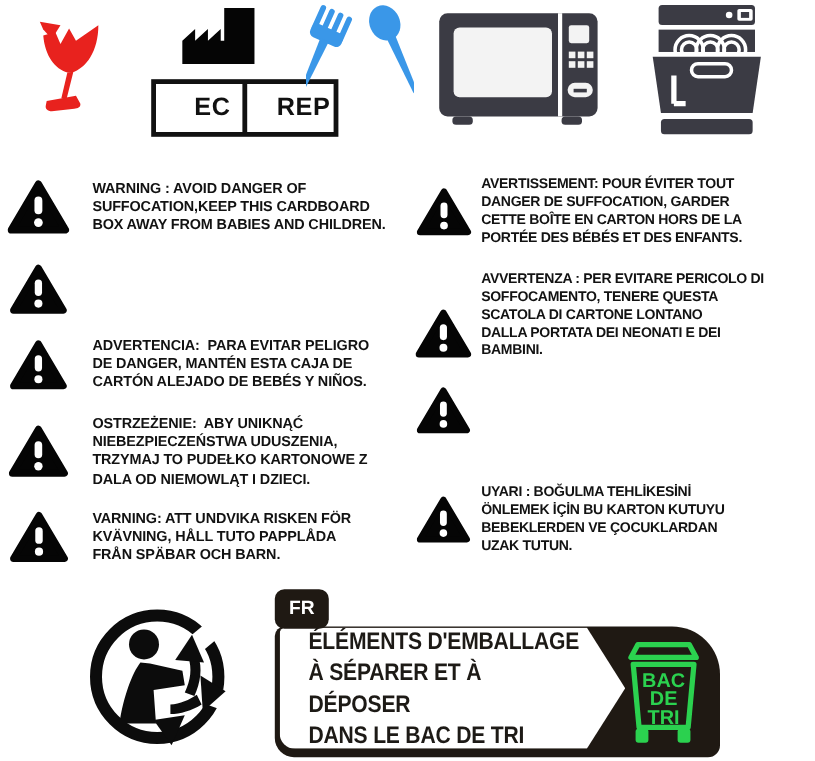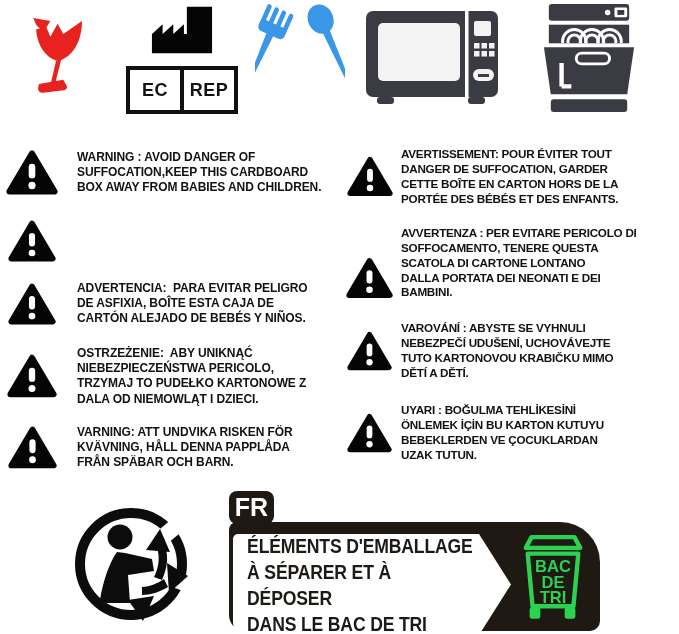--- a/index.html
+++ b/index.html
@@ -3,43 +3,43 @@
 <meta charset="utf-8">
 <style>
   html,body{margin:0;padding:0;background:#fff;}
   .sheet{position:relative;width:679px;height:634px;background:#ffffff;overflow:hidden;
          font-family:"Liberation Sans",sans-serif;}
 
   
   .abs{position:absolute;}
   .ecrep{position:absolute;left:126px;top:66px;display:flex;border:4px solid #111;background:#fff;}
   .ecrep .cell{display:flex;align-items:center;justify-content:center;height:40px;
-               font-weight:bold;font-size:18px;color:#111;letter-spacing:0.5px;}
+               font-weight:bold;font-size:21px;color:#111;letter-spacing:0.5px;padding-left:22px;}
   .ecrep .cell.ec{width:50px;border-right:4px solid #111;}
   .ecrep .cell.rep{width:50px;}
 
   
   .warn{position:absolute;display:flex;align-items:center;gap:8px;}
   .warn .tribox{flex:0 0 auto;display:flex;align-items:center;justify-content:center;}
   .warn-text{margin:0;font-weight:bold;color:#121212;white-space:pre-wrap;}
   .col-left .warn-text{font-size:12px;line-height:1.27;letter-spacing:-0.1px;width:288px;margin-left:11px;}
   .col-right .warn-text{font-size:11.7px;line-height:1.27;letter-spacing:-0.25px;width:274px;}
 
   
   .triman{position:absolute;left:70px;top:503px;}
   .rlabel{position:absolute;left:229px;top:491px;width:371px;height:140px;}
   .fr-tag{position:absolute;left:0;top:0;width:45px;height:33px;background:#1f1913;
-          border-radius:8px;color:#fff;font-weight:bold;font-size:25px;
+          border-radius:8px;color:#fff;font-weight:bold;font-size:16px;
           display:flex;align-items:center;justify-content:center;z-index:2;}
   .rbox{position:absolute;left:0;top:31px;width:371px;height:109px;background:#1f1913;
         border-radius:8px 40px 10px 16px;}
-  .rwhite{position:absolute;left:4px;top:12px;width:278px;height:101px;background:#ffffff;
+  .rwhite{position:absolute;left:4px;top:1px;width:278px;height:101px;background:#ffffff;
           border-radius:5px 0 0 13px;
           clip-path:polygon(0 0,calc(100% - 32px) 0,100% 50%,calc(100% - 32px) 100%,0 100%);
-          display:flex;align-items:center;}
+          display:flex;align-items:center;padding-left:10px;}
   .rtext{margin:0;padding-left:16px;font-weight:bold;font-size:20px;line-height:1.3;
          color:#1d1a16;white-space:pre-wrap;letter-spacing:-0.2px;
          transform:scaleX(0.88);transform-origin:left center;}
   .bin{position:absolute;left:288px;top:10px;}
   .bin text{font-family:"Liberation Sans",sans-serif;font-weight:bold;}
 </style>
 </head>
 <body>
 
 <div class="sheet">
@@ -147,46 +147,46 @@
     </div>
     <div class="warn" style="left:6px;top:281px;">
       <span class="tribox" style="width:52px">
         <svg width="48" height="44" viewBox="0 0 60 54">
             <path d="M30 5 L56 49 L4 49 Z" fill="#050505" stroke="#050505" stroke-width="7" stroke-linejoin="round"></path>
             <rect x="26.2" y="17" width="7.6" height="17" rx="3.8" fill="#fff"></rect>
             <circle cx="30" cy="42" r="4.2" fill="#fff"></circle>
           </svg>
       </span>
       <p class="warn-text">ADVERTENCIA:  PARA EVITAR PELIGRO
-DE ASFIXIA, BOÎTE ESTA CAJA DE
+DE DANGER, MANTÉN ESTA CAJA DE
 CARTÓN ALEJADO DE BEBÉS Y NIÑOS.</p>
     </div>
     <div class="warn" style="left:6px;top:346px;">
       <span class="tribox" style="width:52px">
         <svg width="50" height="46" viewBox="0 0 60 54">
             <path d="M30 5 L56 49 L4 49 Z" fill="#050505" stroke="#050505" stroke-width="7" stroke-linejoin="round"></path>
             <rect x="26.2" y="17" width="7.6" height="17" rx="3.8" fill="#fff"></rect>
             <circle cx="30" cy="42" r="4.2" fill="#fff"></circle>
           </svg>
       </span>
       <p class="warn-text">OSTRZEŻENIE:  ABY UNIKNĄĆ
-NIEBEZPIECZEŃSTWA PERICOLO,
+NIEBEZPIECZEŃSTWA UDUSZENIA,
 TRZYMAJ TO PUDEŁKO KARTONOWE Z
 DALA OD NIEMOWLĄT I DZIECI.</p>
     </div>
     <div class="warn" style="left:6px;top:425px;">
       <span class="tribox" style="width:52px">
         <svg width="49" height="45" viewBox="0 0 60 54">
             <path d="M30 5 L56 49 L4 49 Z" fill="#050505" stroke="#050505" stroke-width="7" stroke-linejoin="round"></path>
             <rect x="26.2" y="17" width="7.6" height="17" rx="3.8" fill="#fff"></rect>
             <circle cx="30" cy="42" r="4.2" fill="#fff"></circle>
           </svg>
       </span>
       <p class="warn-text">VARNING: ATT UNDVIKA RISKEN FÖR
-KVÄVNING, HÅLL DENNA PAPPLÅDA
+KVÄVNING, HÅLL TUTO PAPPLÅDA
 FRÅN SPÄBAR OCH BARN.</p>
     </div>
   </div>
 
   <div class="col-right">
     <div class="warn" style="left:346px;top:147px;">
       <span class="tribox" style="width:47px">
         <svg width="46" height="43" viewBox="0 0 60 54">
             <path d="M30 5 L56 49 L4 49 Z" fill="#050505" stroke="#050505" stroke-width="7" stroke-linejoin="round"></path>
             <rect x="26.2" y="17" width="7.6" height="17" rx="3.8" fill="#fff"></rect>
@@ -213,24 +213,20 @@
 BAMBINI.</p>
     </div>
     <div class="warn" style="left:346px;top:321px;">
       <span class="tribox" style="width:47px">
         <svg width="45" height="42" viewBox="0 0 60 54">
             <path d="M30 5 L56 49 L4 49 Z" fill="#050505" stroke="#050505" stroke-width="7" stroke-linejoin="round"></path>
             <rect x="26.2" y="17" width="7.6" height="17" rx="3.8" fill="#fff"></rect>
             <circle cx="30" cy="42" r="4.2" fill="#fff"></circle>
           </svg>
       </span>
-      <p class="warn-text">VAROVÁNÍ : ABYSTE SE VYHNULI
-NEBEZPEČÍ UDUŠENÍ, UCHOVÁVEJTE
-TUTO KARTONOVOU KRABIČKU MIMO
-DĚTÍ A DĚTÍ.</p>
     </div>
     <div class="warn" style="left:346px;top:403px;justify-content:space-between;">
       <span class="tribox" style="width:47px">
         <svg width="45" height="42" viewBox="0 0 60 54">
             <path d="M30 5 L56 49 L4 49 Z" fill="#050505" stroke="#050505" stroke-width="7" stroke-linejoin="round"></path>
             <rect x="26.2" y="17" width="7.6" height="17" rx="3.8" fill="#fff"></rect>
             <circle cx="30" cy="42" r="4.2" fill="#fff"></circle>
           </svg>
       </span>
       <p class="warn-text">UYARI : BOĞULMA TEHLİKESİNİ

